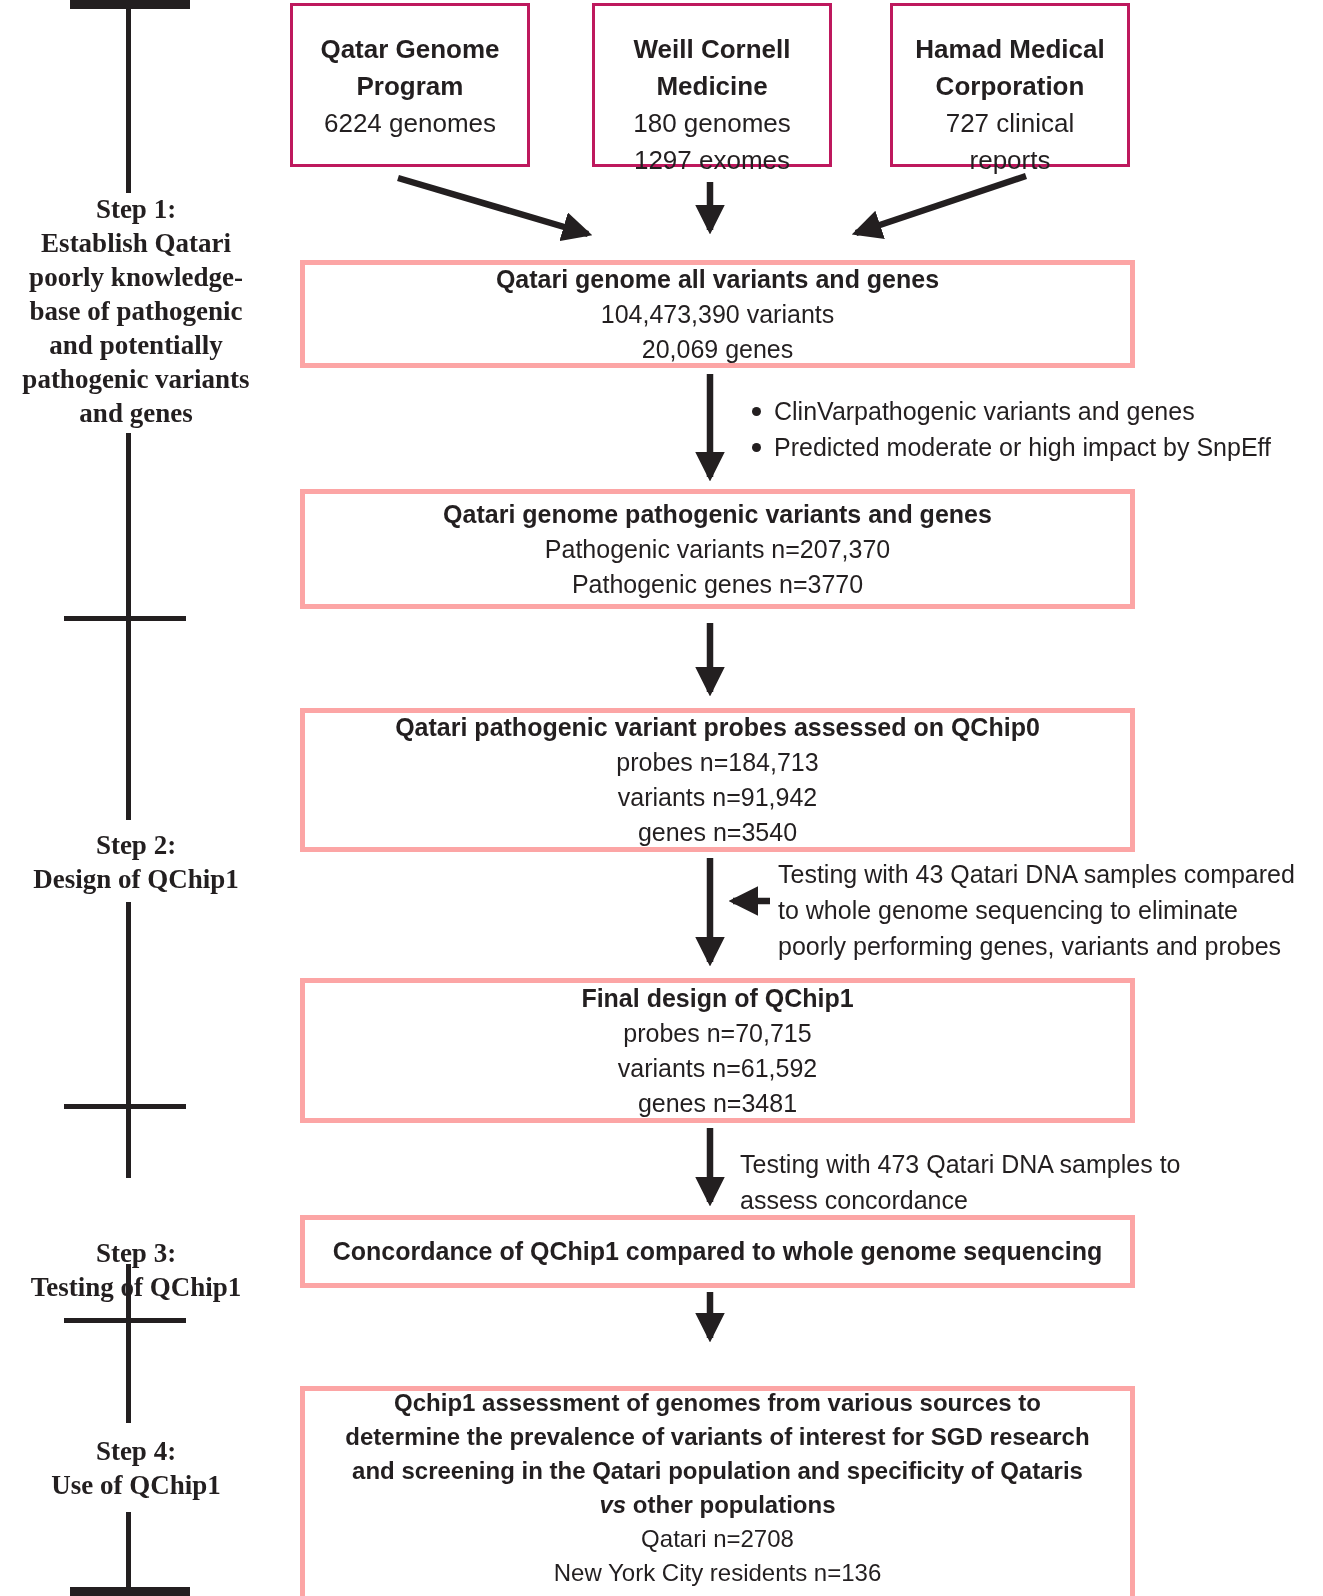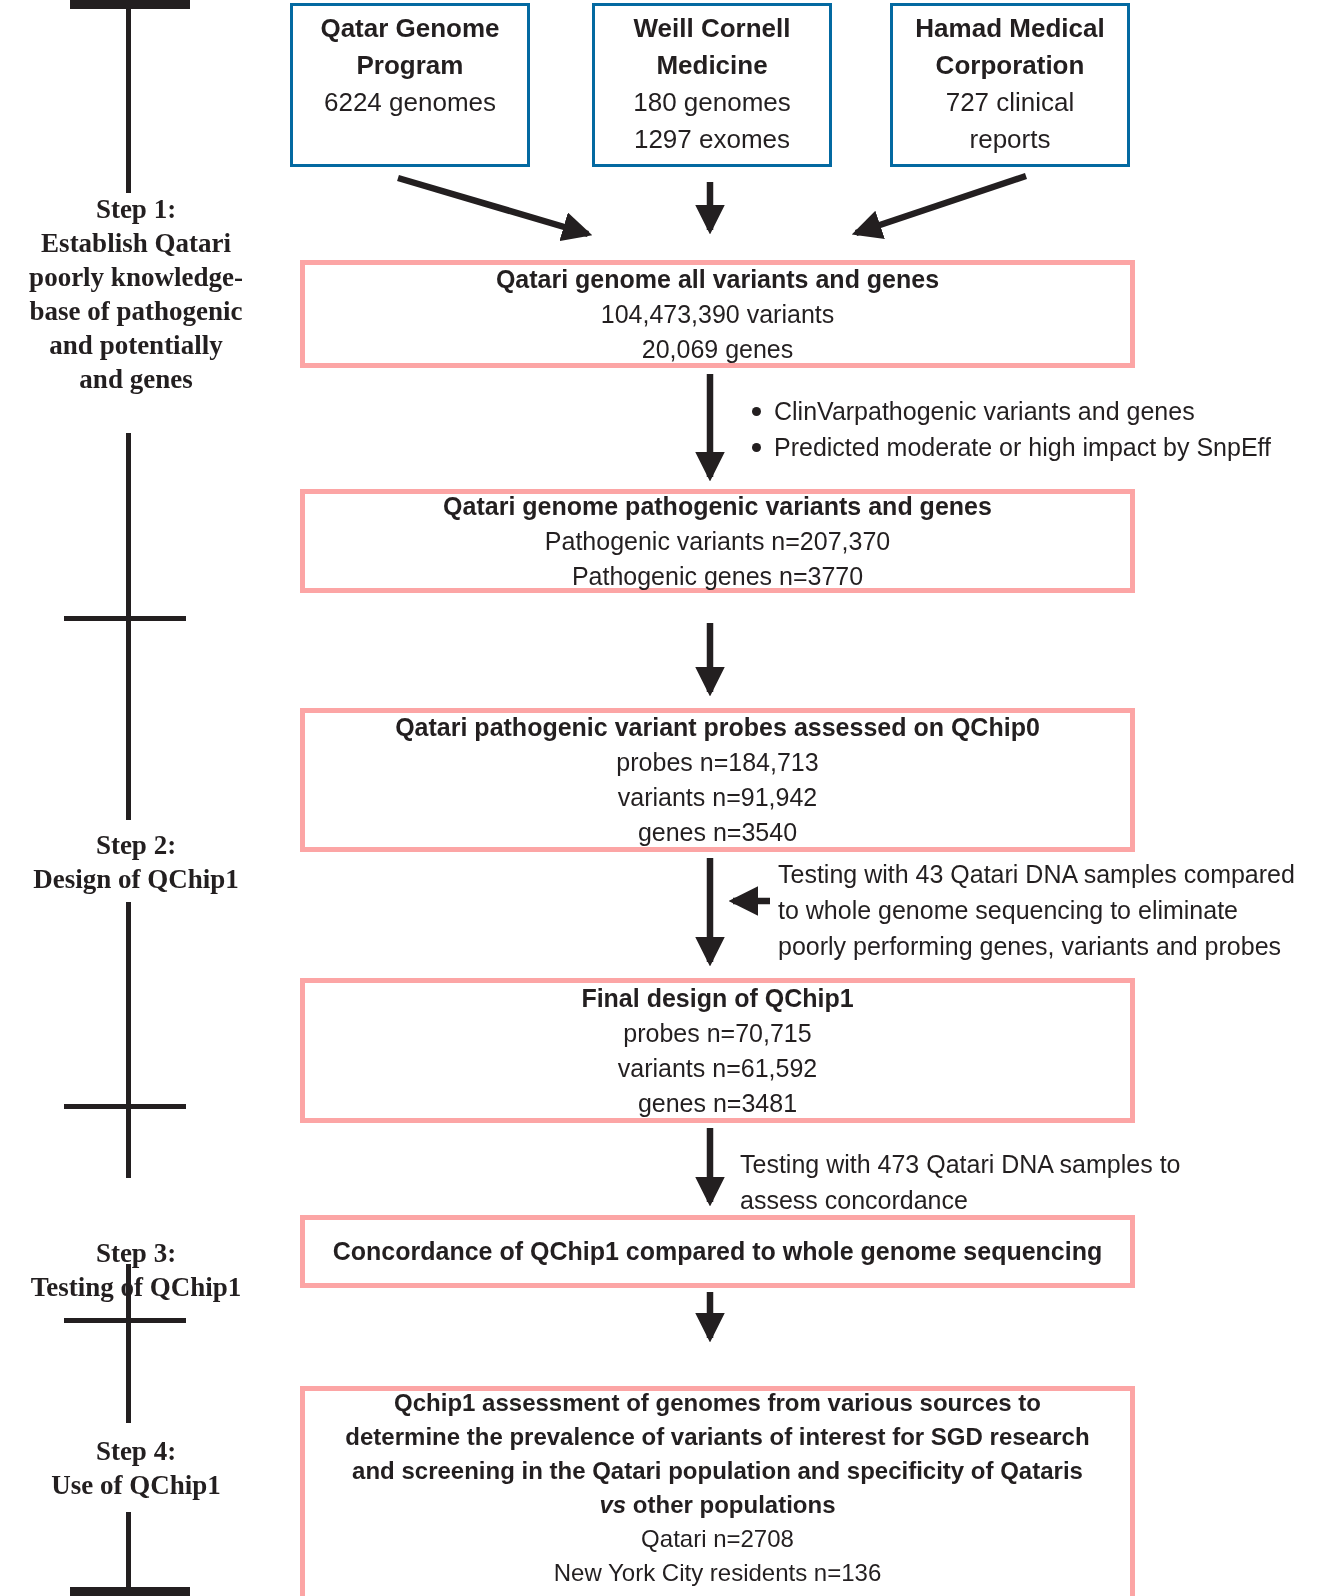--- a/index.html
+++ b/index.html
@@ -8,22 +8,22 @@
     font-family:"Liberation Sans","DejaVu Sans",sans-serif;color:#231f20;
   }
   .line{display:block;}
   
   .tl-seg{position:absolute;left:126px;width:5px;background:#231f20;}
   .tl-cap{position:absolute;left:70px;width:120px;height:9px;background:#231f20;}
   .tl-tick{position:absolute;left:64px;width:122px;height:5px;background:#231f20;}
   .step-label{position:absolute;left:0;width:272px;text-align:center;
     font-weight:bold;font-size:27px;line-height:34px;font-family:Liberation Serif, serif;}
   
-  .src-box{position:absolute;top:3px;width:240px;height:164px;border:3px solid #0369a1;
-    box-sizing:border-box;background:#fff;text-align:center;padding-top:4px;
+  .src-box{position:absolute;top:3px;width:240px;height:164px;border:3px solid #be185d;
+    box-sizing:border-box;background:#fff;text-align:center;padding-top:25px;
     font-size:26px;line-height:37px;}
   .src-title{font-weight:bold;}
   
   .flow-box{position:absolute;left:300px;width:835px;border:5px solid #fca5a5;
     box-sizing:border-box;background:#fff;display:flex;flex-direction:column;
     justify-content:center;text-align:center;font-size:25px;line-height:35px;}
   .flow-title{font-weight:bold;}
   
   .annot{position:absolute;font-size:25px;line-height:36px;text-align:left;}
   .bullet-row{display:flex;align-items:center;}
@@ -47,20 +47,21 @@
   <div class="tl-tick" style="top:1318px;"></div>
   <div class="tl-seg" style="top:1512px;height:76px;"></div>
   <div class="tl-cap" style="top:1587px;"></div>
 
   <div class="step-label" style="top:192px;">
     <span class="line">Step 1:</span>
     <span class="line">Establish Qatari</span>
     <span class="line">poorly knowledge-</span>
     <span class="line">base of pathogenic</span>
     <span class="line">and potentially</span>
+    <span class="line">pathogenic variants</span>
     <span class="line">and genes</span>
   </div>
   <div class="step-label" style="top:828px;">
     <span class="line">Step 2:</span>
     <span class="line">Design of QChip1</span>
   </div>
   <div class="step-label" style="top:1236px;">
     <span class="line">Step 3:</span>
     <span class="line">Testing of QChip1</span>
   </div>
@@ -86,21 +87,21 @@
     <span class="line">727 clinical</span>
     <span class="line">reports</span>
   </div>
 
   <div class="flow-box" style="top:260px;height:108px;">
     <span class="line flow-title">Qatari genome all variants and genes</span>
     <span class="line">104,473,390 variants</span>
     <span class="line">20,069 genes</span>
   </div>
 
-  <div class="flow-box" style="top:489px;height:104px;">
+  <div class="flow-box" style="top:489px;height:120px;">
     <span class="line flow-title">Qatari genome pathogenic variants and genes</span>
     <span class="line">Pathogenic variants n=207,370</span>
     <span class="line">Pathogenic genes n=3770</span>
   </div>
 
   <div class="flow-box" style="top:708px;height:144px;">
     <span class="line flow-title">Qatari pathogenic variant probes assessed on QChip0</span>
     <span class="line">probes n=184,713</span>
     <span class="line">variants n=91,942</span>
     <span class="line">genes n=3540</span>

